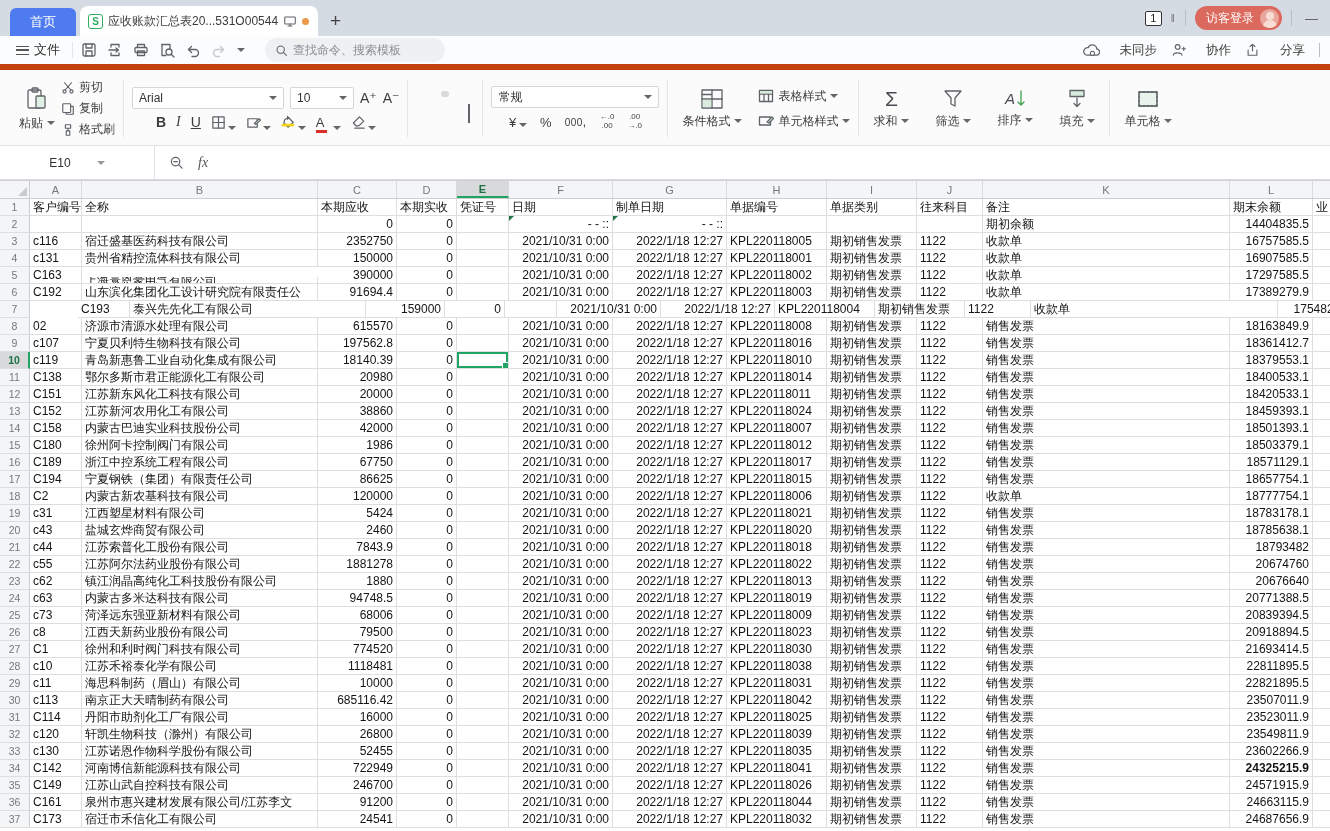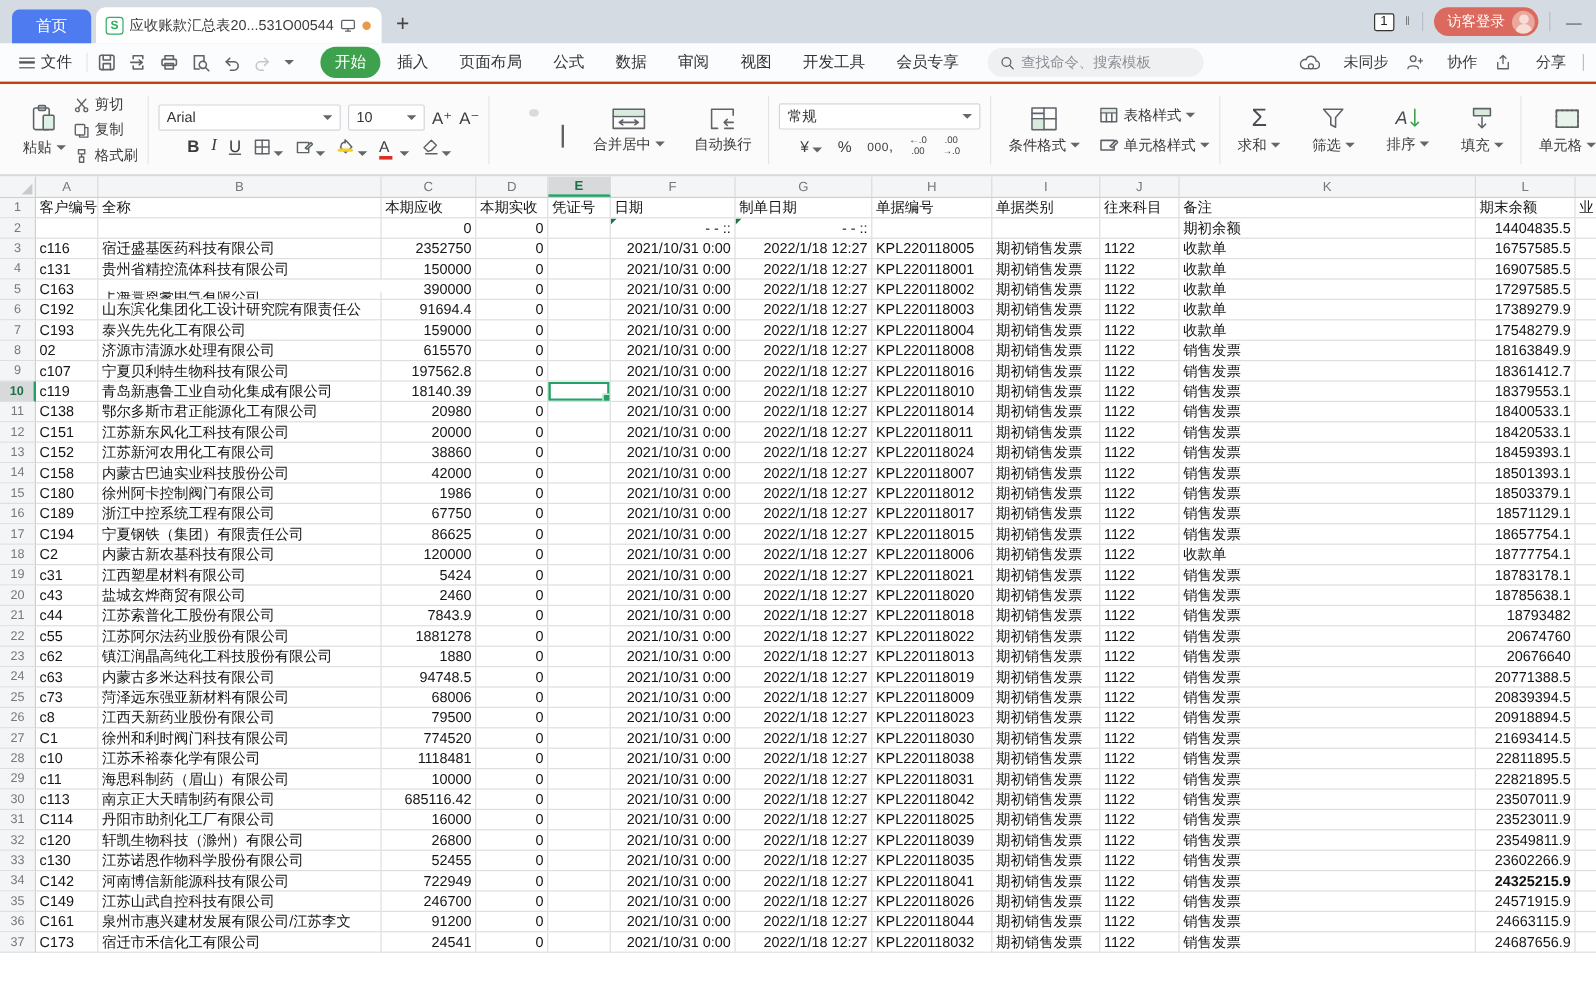--- a/index.html
+++ b/index.html
@@ -25,21 +25,21 @@
   .bars { color:#777; font-size:10px; letter-spacing:1px; }
   .login-pill { height:24px; background:#db695d; border-radius:12px; color:#fff; font-size:12px;
     display:flex; align-items:center; gap:6px; padding:0 3px 0 11px; cursor:pointer; }
   .avatar { width:19px; height:19px; border-radius:50%; background:#eaa79e; position:relative; overflow:hidden; }
   .avatar:before { content:""; position:absolute; left:5.5px; top:3px; width:8px; height:8px; border-radius:50%; background:#f7ddd6; }
   .avatar:after { content:""; position:absolute; left:2.5px; top:11px; width:14px; height:9px; border-radius:7px 7px 0 0; background:#f7ddd6; }
   .vdiv { width:1px; height:16px; background:#b9bfc6; }
   .min-btn { color:#555; font-size:13px; padding:0 4px; cursor:pointer; }
 
   
-  .menubar { height:34px; background:#fbfcfd; border-bottom:2px solid #c2410c; display:flex; align-items:center; padding:0 10px; gap:6px; flex:none; }
+  .menubar { height:34px; background:#fbfcfd; border-bottom:6px solid #c2410c; display:flex; align-items:center; padding:0 10px; gap:6px; flex:none; }
   .file-btn { display:flex; align-items:center; gap:5px; font-size:13px; color:#333; padding:0 6px; cursor:pointer; }
   .hamb { width:13px; height:9px; border-top:1.5px solid #555; border-bottom:1.5px solid #555; position:relative; display:inline-block; }
   .hamb:before { content:""; position:absolute; left:0; top:2.6px; width:13px; height:1.5px; background:#555; }
   .qicons { display:flex; align-items:center; gap:10px; padding:0 8px; border-left:1px solid #e4e5e7; }
   .qicon { cursor:pointer; display:flex; }
   .caret-dn { width:0; height:0; border-left:4px solid transparent; border-right:4px solid transparent; border-top:4px solid #666; display:inline-block; }
   .menu-tabs { display:flex; align-items:center; gap:2px; margin-left:8px; }
   .mtab { font-size:13px; color:#333; padding:4px 12px; border-radius:13px; cursor:pointer; white-space:nowrap; }
   .mtab.active { background:#3da14d; color:#fff; }
   .searchbox { margin-left:6px; width:180px; height:24px; background:#eef0f2; border-radius:12px;
@@ -170,31 +170,20 @@
           </svg>
         </span>
       <span class="qicon">
           <svg class="ic gray" width="16" height="16" viewBox="0 0 16 16">
             <path d="M12.5 7.5H6a3.5 3.5 0 1 0 0 7h2.5"></path>
             <path d="M9.5 4.5l3 3-3 3"></path>
           </svg>
         </span>
       <span class="caret-dn"></span>
     </div>
-    <div class="menu-tabs" id="menuTabs">
-        <span class="mtab active">开始</span>
-        <span class="mtab">插入</span>
-        <span class="mtab">页面布局</span>
-        <span class="mtab">公式</span>
-        <span class="mtab">数据</span>
-        <span class="mtab">审阅</span>
-        <span class="mtab">视图</span>
-        <span class="mtab">开发工具</span>
-        <span class="mtab">会员专享</span>
-      </div>
     <div class="searchbox">
       <svg class="ic" width="13" height="13" viewBox="0 0 16 16">
           <circle cx="7" cy="7" r="4.5"></circle>
           <path d="M10.5 10.5 14 14"></path>
         </svg>
       <span>查找命令、搜索模板</span>
     </div>
     <div class="menu-right">
       <span class="mr-item">
         <svg class="ic" width="17" height="14" viewBox="0 0 18 14">
@@ -321,42 +310,20 @@
         <span class="alircell"><span class="lines-ic" style="width:15px"></span></span>
       </div>
       <div class="frow" style="gap:4px">
         <span class="alircell"><span class="lines-ic"></span></span>
         <span class="alircell"><span class="lines-ic"></span></span>
         <span class="alircell"><span class="lines-ic"></span></span>
         <span class="alircell"><span class="lines-ic"></span></span>
         <span class="alircell"><span class="lines-ic" style="border:1px solid #5f6368;width:15px;height:11px"></span></span>
       </div>
     </div>
-    <div class="rgroup" style="gap:12px">
-      <div class="bigbtn">
-        <svg class="ic" width="30" height="20" viewBox="0 0 30 20">
-            <rect x="2" y="2" width="26" height="16"></rect>
-            <path d="M2 8h26"></path>
-            <rect x="2.8" y="2.8" width="24.4" height="4.6" fill="#d7ecdc" stroke="none"></rect>
-            <path d="M8 13h14M10 11l-3 2 3 2M20 11l3 2-3 2"></path>
-          </svg>
-        <span class="smallbtn">
-            <span>合并居中</span>
-            <span class="caret-dn"></span>
-          </span>
-      </div>
-      <div class="bigbtn">
-        <svg class="ic" width="22" height="20" viewBox="0 0 22 20">
-            <path d="M2 2h18M2 2v16h5M20 2v5M13 13h7M15 10.5 12.5 13l2.5 2.5M13 18h7" stroke-dasharray="none"></path>
-          </svg>
-        <span class="smallbtn">
-            <span>自动换行</span>
-          </span>
-      </div>
-    </div>
     <div class="rsep"></div>
     <div class="rgroup fontgrp">
       <div class="frow">
         <span class="selbox" style="width:168px">
             <span>常规</span>
             <span class="caret-dn"></span>
           </span>
       </div>
       <div class="frow" style="gap:13px;justify-content:center">
         <span class="numglyph"><span>¥</span><span class="caret-dn" style="margin-left:3px"></span></span>
@@ -449,20 +416,34 @@
           </svg>
         <span class="smallbtn">
             <span>单元格</span>
             <span class="caret-dn"></span>
           </span>
       </div>
 
     </div>
   </div>
 
+  <div class="fbar">
+    <div class="namebox">
+      <span>E10</span>
+      <span class="caret-dn"></span>
+    </div>
+    <div class="fx-zone">
+      <svg class="ic" width="15" height="15" viewBox="0 0 16 16">
+          <circle cx="7" cy="7" r="4.5"></circle>
+          <path d="M10.5 10.5 14 14M5 7h4"></path>
+        </svg>
+      <span class="fx">fx</span>
+    </div>
+    <div class="finput"></div>
+  </div>
 
   <div class="sheet">
     <div class="colstrip" id="colStrip">
         <div class="corner"></div>
         <div class="colhead" style="width: 52px;">A</div>
         <div class="colhead" style="width: 236px;">B</div>
         <div class="colhead" style="width: 79px;">C</div>
         <div class="colhead" style="width: 60px;">D</div>
         <div class="colhead selcol" style="width: 52px;">E</div>
         <div class="colhead" style="width: 104px;">F</div>
@@ -566,21 +547,21 @@
           <div class="cell al-r" style="width: 114px;">2022/1/18 12:27</div>
           <div class="cell" style="width: 100px;">KPL220118003</div>
           <div class="cell" style="width: 90px;">期初销售发票</div>
           <div class="cell" style="width: 66px;">1122</div>
           <div class="cell" style="width: 247px;">收款单</div>
           <div class="cell al-r" style="width: 83px;">17389279.9</div>
           <div class="cell" style="width: 18px;"></div>
         </div>
         <div class="srow">
           <div class="rowhead">7</div>
-          <div class="cell" style="width: 52px;">C193</div>
+          <div class="cell" style="width: 52px; margin-left: 48px;">C193</div>
           <div class="cell" style="width: 236px;">泰兴先先化工有限公司</div>
           <div class="cell al-r" style="width: 79px;">159000</div>
           <div class="cell al-r" style="width: 60px;">0</div>
           <div class="cell" style="width: 52px;"></div>
           <div class="cell al-r" style="width: 104px;">2021/10/31 0:00</div>
           <div class="cell al-r" style="width: 114px;">2022/1/18 12:27</div>
           <div class="cell" style="width: 100px;">KPL220118004</div>
           <div class="cell" style="width: 90px;">期初销售发票</div>
           <div class="cell" style="width: 66px;">1122</div>
           <div class="cell" style="width: 247px;">收款单</div>

